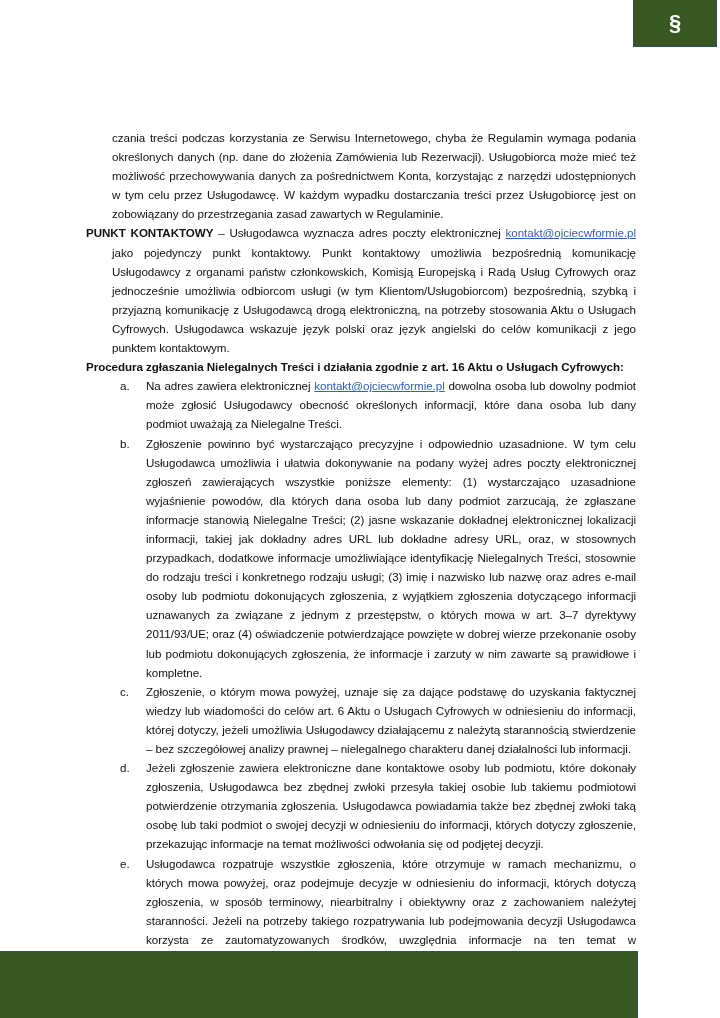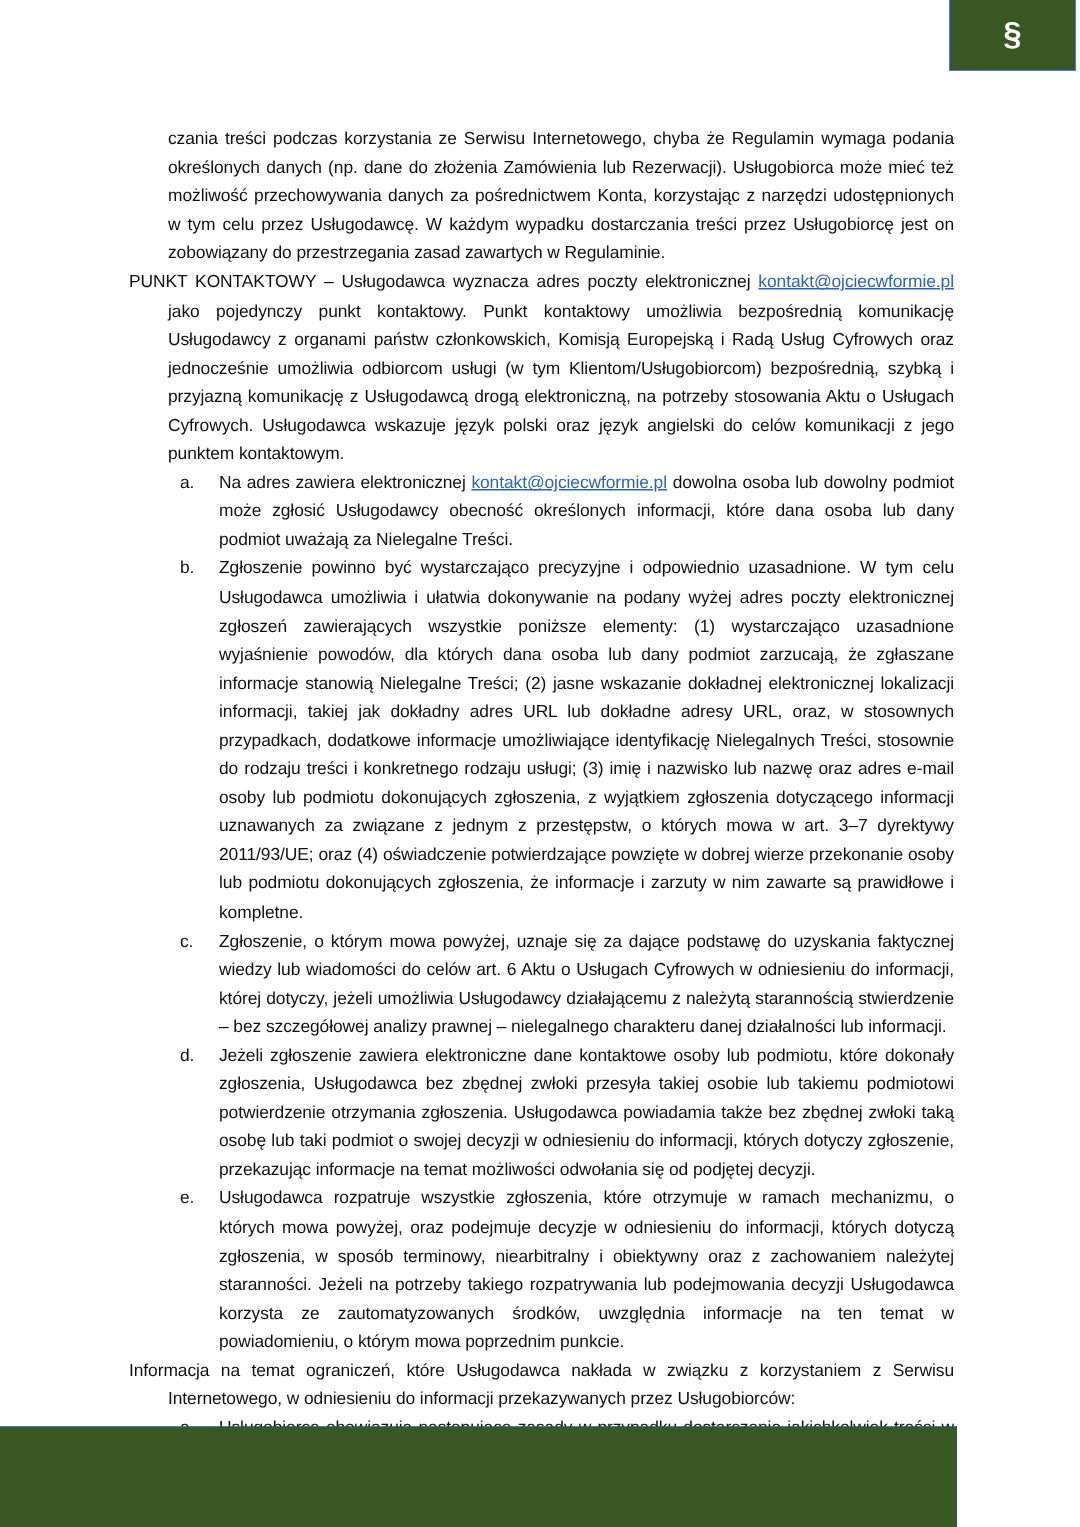--- a/index.html
+++ b/index.html
@@ -19,23 +19,23 @@
       position: absolute; left: 0; top: 951px; width: 638px; height: 67px;
       background: #385723; border-top: 1px solid #2f4f6f; border-right: 1px solid #2f4f6f;
       box-sizing: border-box;
     }
     .content {
       position: absolute; left: 86px; top: 83px; width: 550px;
       font-size: 11.6px; line-height: 19.1px; text-align: justify;
       letter-spacing: -0.05px;
     }
     .para { margin: 0; }
-    .cont { padding-left: 26px; }
+    .cont { padding-left: 26px; margin-top: 45px; }
     .hang { padding-left: 26px; text-indent: -26px; }
-    .bold { font-weight: normal; }
+    .bold { font-weight: bold; }
     a.link { color: #2e63b8; text-decoration: underline; }
     .list { margin: 0; padding: 0; list-style: none; }
     .li { position: relative; padding-left: 60px; }
     .li .marker { position: absolute; left: 34px; top: 0; }
     .subli { position: relative; padding-left: 94px; }
     .subli .marker { position: absolute; left: 64px; top: 0; }
   </style>
 </head>
 <body>
 
@@ -44,20 +44,21 @@
 </div>
 
 <div class="content">
 
   <p class="para cont">czania treści podczas korzystania ze Serwisu Internetowego, chyba że Regulamin wymaga podania określonych danych (np. dane do złożenia Zamówienia lub Rezerwacji). Usługobiorca może mieć też możliwość przechowywania danych za pośrednictwem Konta, korzystając z narzędzi udostępnionych w tym celu przez Usługodawcę. W każdym wypadku dostarczania treści przez Usługobiorcę jest on zobowiązany do przestrzegania zasad zawartych w Regulaminie.</p>
 
   <p class="para hang">
     <span class="bold">PUNKT KONTAKTOWY</span><span> – Usługodawca wyznacza adres poczty elektronicznej  </span><a class="link" href="#">kontakt@ojciecwformie.pl</a><span> jako pojedynczy punkt kontaktowy. Punkt kontaktowy umożliwia bezpośrednią komunikację Usługodawcy z organami państw członkowskich, Komisją Europejską i Radą Usług Cyfrowych oraz jednocześnie umożliwia odbiorcom usługi (w tym Klientom/Usługobiorcom) bezpośrednią, szybką i przyjazną komunikację z Usługodawcą drogą elektroniczną, na potrzeby stosowania Aktu o Usługach Cyfrowych. Usługodawca wskazuje język polski oraz język angielski do celów komunikacji z jego punktem kontaktowym.</span>
   </p>
 
+  <p class="para bold">Procedura zgłaszania Nielegalnych Treści i działania zgodnie z art. 16 Aktu o Usługach Cyfrowych:</p>
 
   <div class="list">
     <div class="li">
       <span class="marker">a.</span>
       <span>Na adres zawiera elektronicznej  </span><a class="link" href="#">kontakt@ojciecwformie.pl</a><span> dowolna osoba lub dowolny podmiot może zgłosić Usługodawcy obecność określonych informacji, które dana osoba lub dany podmiot uważają za Nielegalne Treści.</span>
     </div>
     <div class="li">
       <span class="marker">b.</span>
       <span>Zgłoszenie powinno być wystarczająco precyzyjne i odpowiednio uzasadnione. W tym celu Usługodawca umożliwia i ułatwia dokonywanie na podany wyżej adres poczty elektronicznej zgłoszeń zawierających wszystkie poniższe elementy: (1) wystarczająco uzasadnione wyjaśnienie powodów, dla których dana osoba lub dany podmiot zarzucają, że zgłaszane informacje stanowią Nielegalne Treści; (2) jasne wskazanie dokładnej elektronicznej lokalizacji informacji, takiej jak dokładny adres URL lub dokładne adresy URL, oraz, w stosownych przypadkach, dodatkowe informacje umożliwiające identyfikację Nielegalnych Treści, stosownie do rodzaju treści i konkretnego rodzaju usługi; (3) imię i nazwisko lub nazwę oraz adres e-mail osoby lub podmiotu dokonujących zgłoszenia, z wyjątkiem zgłoszenia dotyczącego informacji uznawanych za związane z jednym z przestępstw, o których mowa w art. 3–7 dyrektywy 2011/93/UE; oraz (4) oświadczenie potwierdzające powzięte w dobrej wierze przekonanie osoby lub podmiotu dokonujących zgłoszenia, że informacje i zarzuty w nim zawarte są prawidłowe i kompletne.</span>
     </div>

